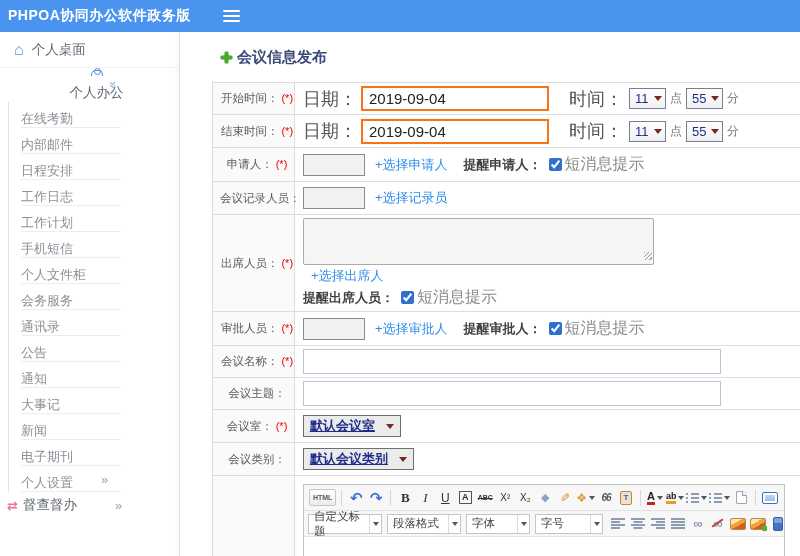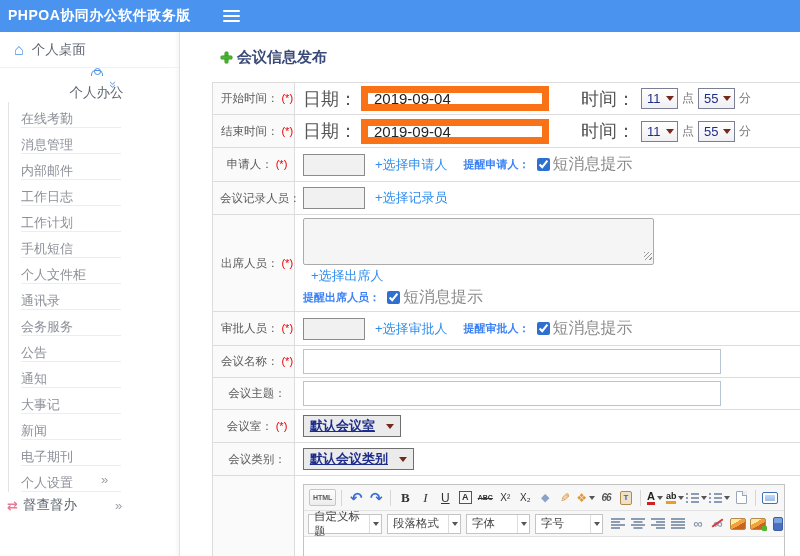--- a/index.html
+++ b/index.html
@@ -59,32 +59,32 @@
   td.ctl { padding:3px 8px; font-size:13px; color:#555; }
   .req { color:#ea0000; font-style:normal; font-size:11px; margin-left:3px; }
   tr.h32 td { height:32px; } tr.h33 td { height:33px; } tr.h34 td { height:34px; }
   tr.h88 td { height:88px; }
   tr.edit td { height:120px; vertical-align:top; }
   tr.edit td.ctl { padding-top:8px; }
 
   .rowflex { display:flex; align-items:center; }
   .flab { font-size:18px; color:#555; }
   .unit { font-size:12px; color:#777; margin:0 2px; }
-  input.date { width:188px; height:25px; border:7px solid #f97316; font-size:15px; color:#222;
-               padding:0 6px; margin:0 22px 0 4px; font-family:inherit; }
+  input.date { width:188px; height:25px; border:2px solid #f97316; font-size:15px; color:#222;
+               padding:0 6px; margin:0 10px 0 4px; font-family:inherit; }
   .tgap { margin-left:10px; margin-right:4px; }
   .selbox { display:inline-flex; align-items:center; justify-content:space-between;
             width:37px; height:21px; padding:0 3px 0 5px; border:1px solid #7b7f93;
             background:linear-gradient(#ffffff,#f0f0f4); color:#1f2d8a; font-size:13px;
             cursor:pointer; margin:0 2px; }
   .tri { width:0; height:0; border-left:4px solid transparent; border-right:4px solid transparent;
          border-top:5px solid #76281c; margin-left:3px; }
   input.small { width:62px; height:22px; border:1px solid #8b8b8b; background:#f1f1f1; }
   a.pick { color:#2f8ded; font-size:13px; text-decoration:none; margin-left:10px; cursor:pointer; }
-  .remind { font-weight:bold; color:#3b82f6; font-size:11px; margin-left:16px;text-align:center; }
+  .remind { font-weight:bold; color:#404040; font-size:13px; margin-left:16px;text-align:center; }
   input[type=checkbox] { width:13px; height:13px; margin:0 3px 0 7px; accent-color:#2f6fd0; }
   .sms { color:#8a8a8a; font-size:16px; }
   textarea.att { width:351px; height:47px; border:1px solid #ababab; background:#f5f5f5;
                  resize:none; border-radius:2px; }
   .ta-wrap { position:relative; width:351px; }
   .ta-wrap::after { content:""; position:absolute; right:2px; bottom:5px; width:8px; height:8px;
                     background:repeating-linear-gradient(135deg,#999 0 1px,transparent 1px 3px); }
   .stack > div { display:flex; align-items:center; }
   .stack .line2 { margin-top:2px; }
   input.long { width:418px; height:25px; border:1px solid #b6c4d6; font-family:inherit; }
@@ -173,42 +173,42 @@
     <div class="side-item h34">
       <span class="icon-person"></span>
       <span>个人办公</span>
       <span class="chev-down">»</span>
     </div>
     <div class="side-sub">
       <div class="sub-item">
           <span>在线考勤</span>
         </div>
       <div class="sub-item">
-          <span>消息管理</span>
-        </div>
-      <div class="sub-item">
           <span>内部邮件</span>
         </div>
       <div class="sub-item">
+          <span>日程安排</span>
+        </div>
+      <div class="sub-item">
           <span>工作日志</span>
         </div>
       <div class="sub-item">
           <span>工作计划</span>
         </div>
       <div class="sub-item">
           <span>手机短信</span>
         </div>
       <div class="sub-item">
           <span>个人文件柜</span>
         </div>
       <div class="sub-item">
+          <span>会务服务</span>
+        </div>
+      <div class="sub-item">
           <span>通讯录</span>
-        </div>
-      <div class="sub-item">
-          <span>会务服务</span>
         </div>
       <div class="sub-item">
           <span>公告</span>
         </div>
       <div class="sub-item">
           <span>通知</span>
         </div>
       <div class="sub-item">
           <span>大事记</span>
         </div>

